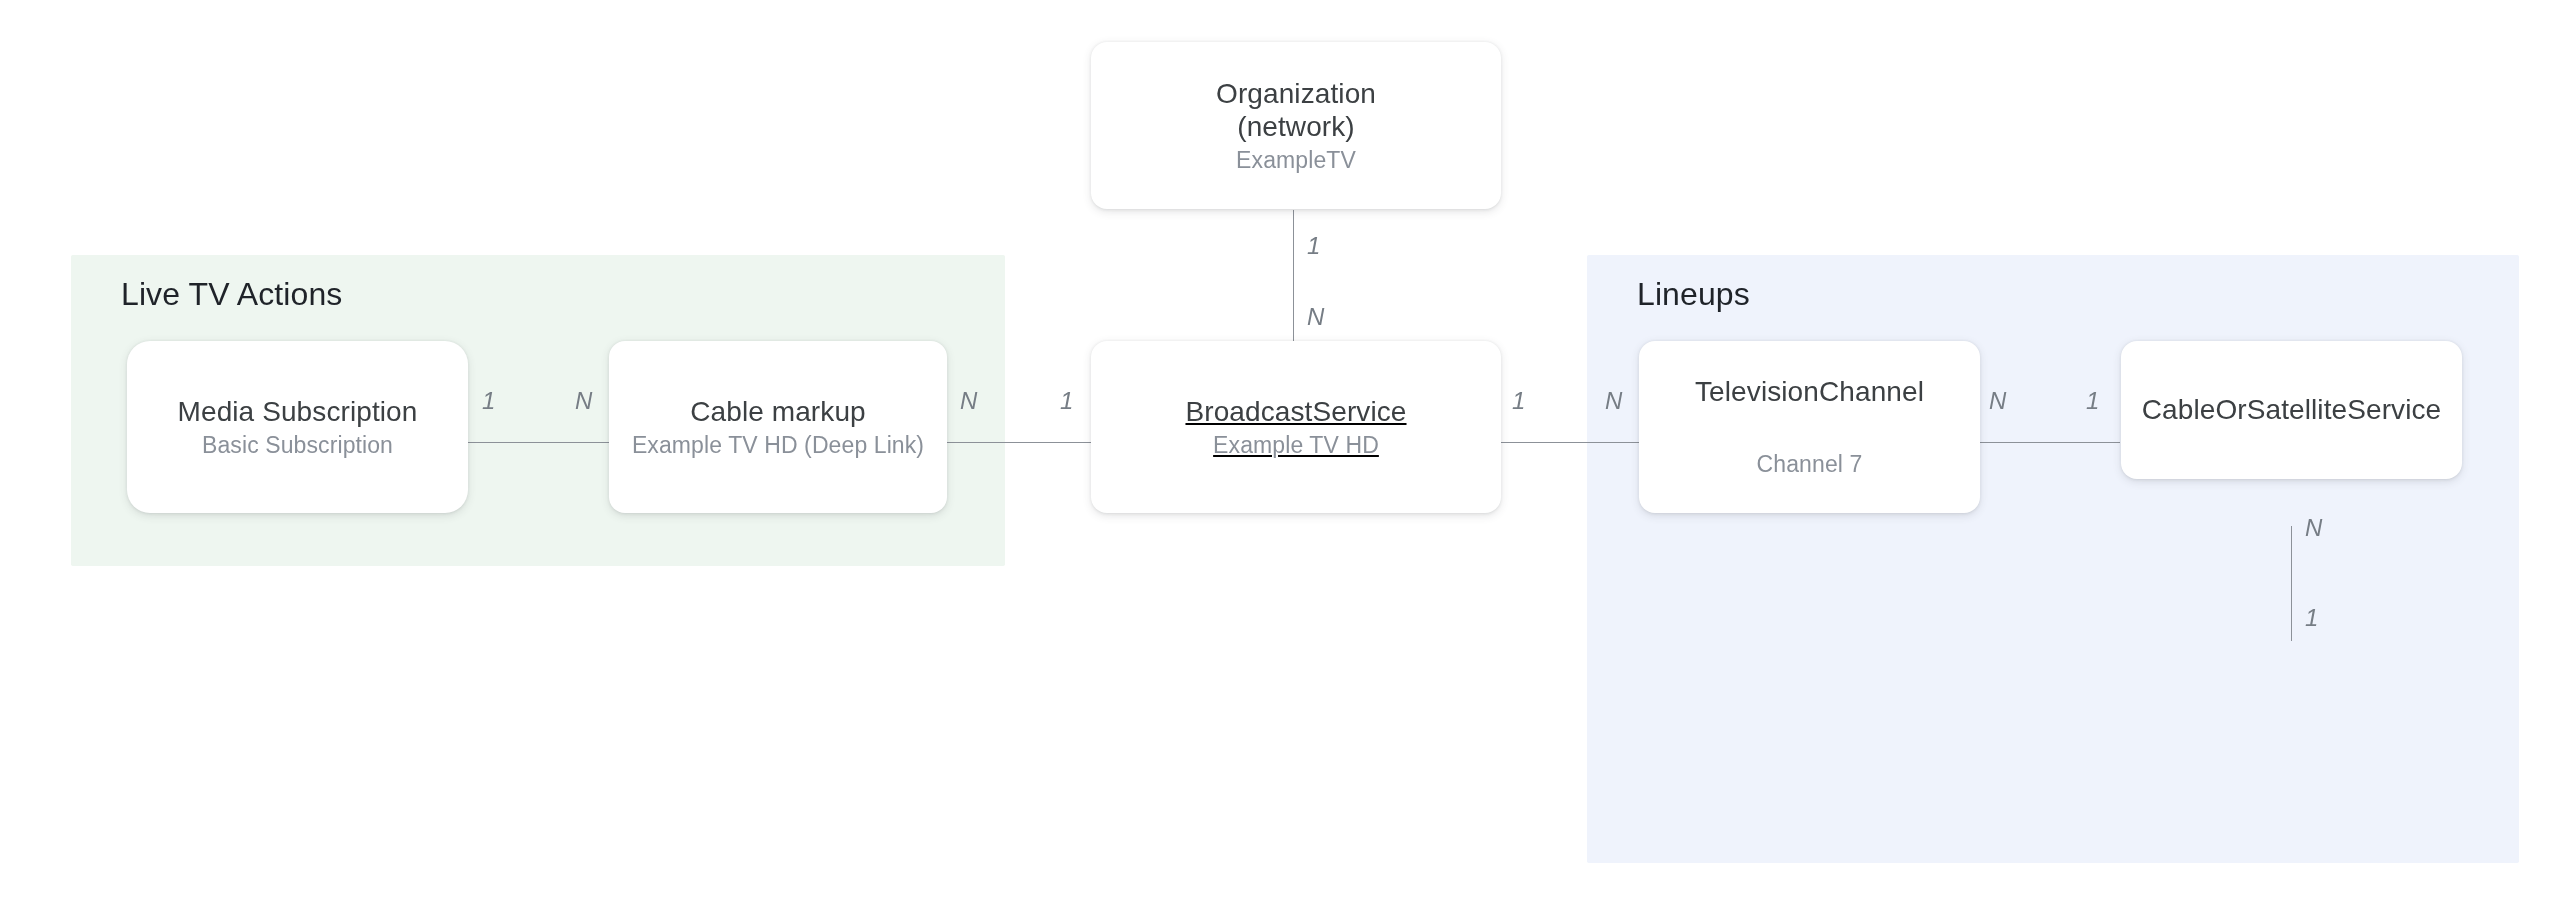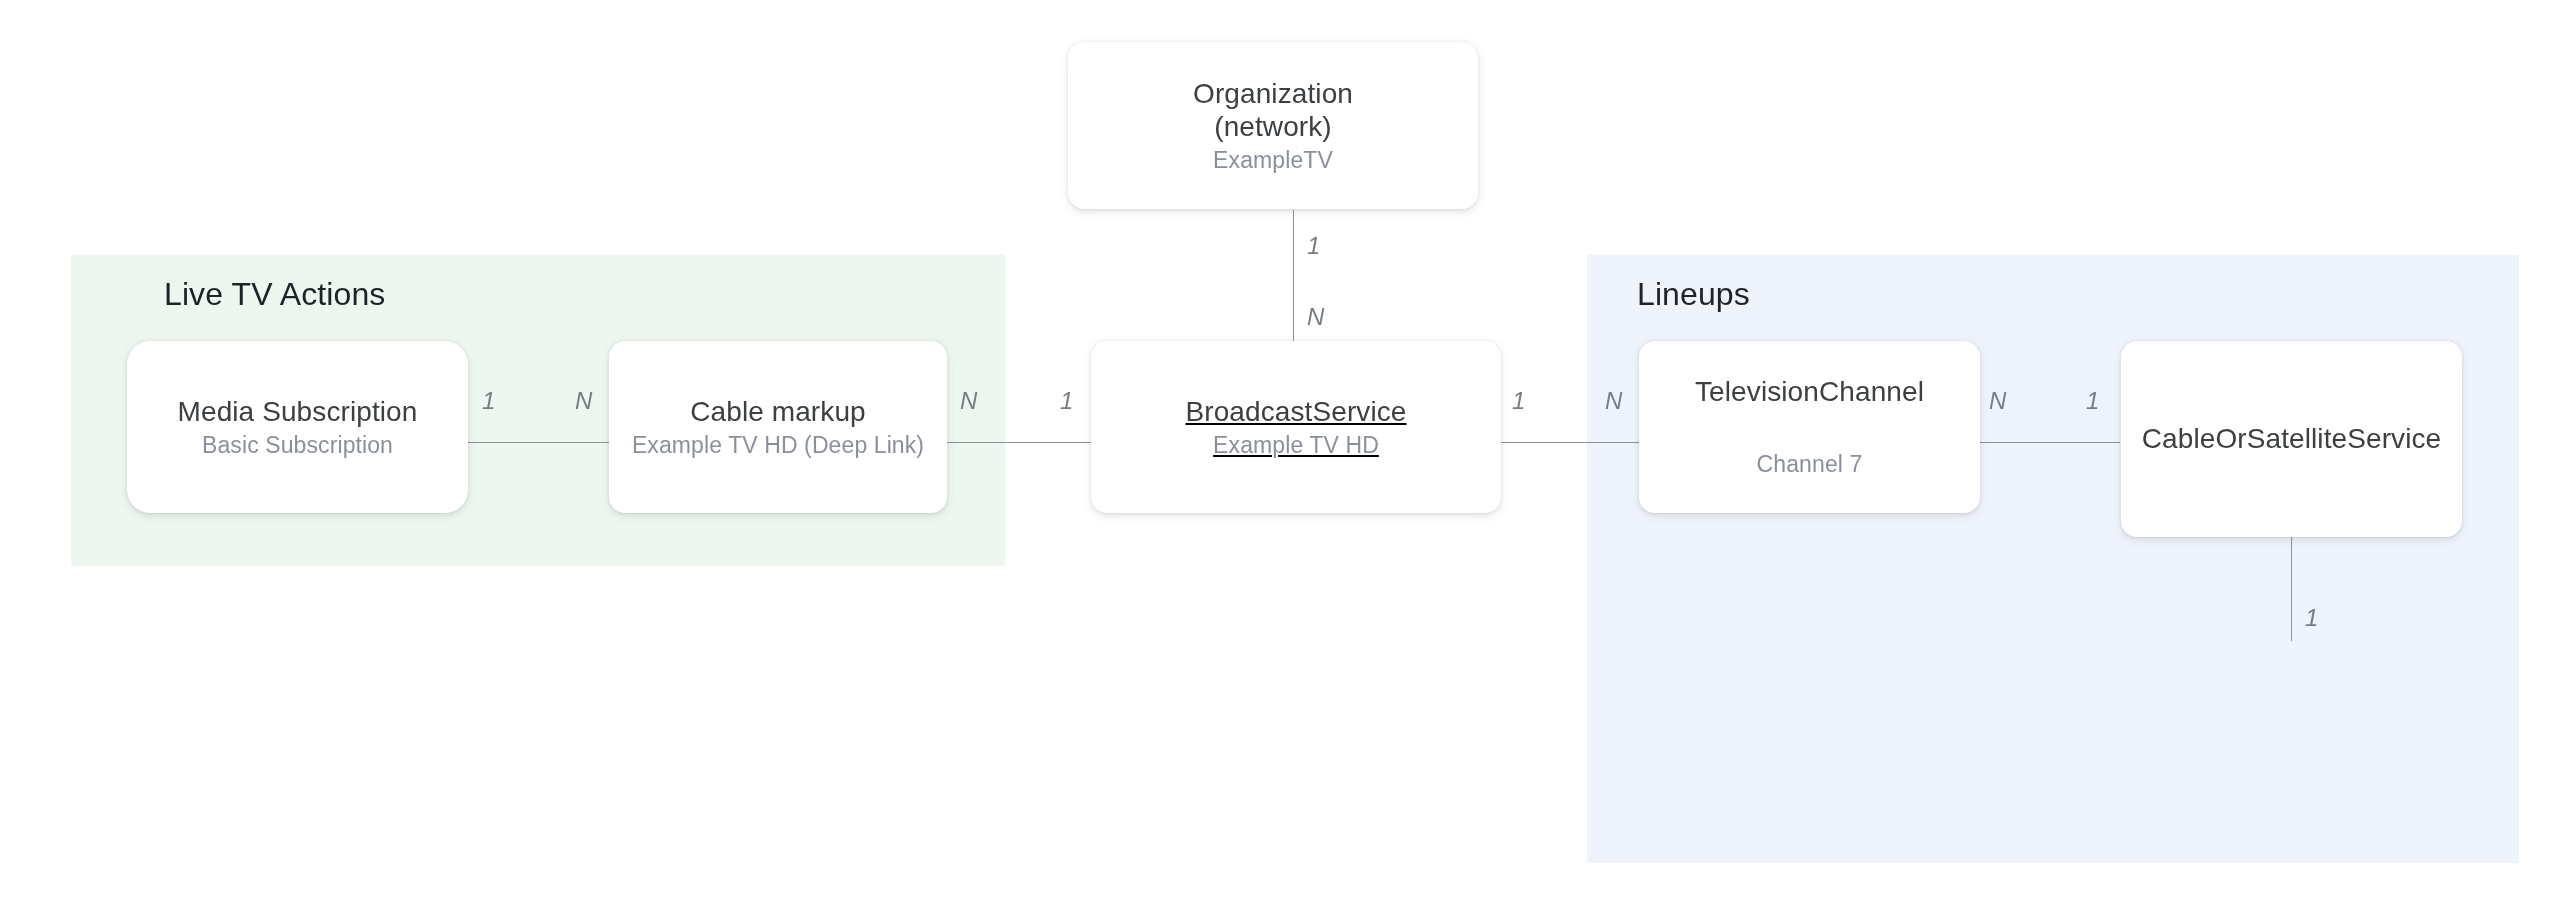--- a/index.html
+++ b/index.html
@@ -94,21 +94,21 @@
 </style>
 </head>
 <body>
 
 <div id="canvas">
 
   <div class="group" style="left:71px; top:255px; width:934px; height:311px; background:#eef6f0;"></div>
 
   <div class="group" style="left:1587px; top:255px; width:932px; height:608px; background:#eff3fc;"></div>
 
-  <div class="group-title" style="left:121px; top:276px;margin-left:43px;">Live TV Actions</div>
+  <div class="group-title" style="left:121px; top:276px;">Live TV Actions</div>
 
   <div class="group-title" style="left:1637px; top:276px;">Lineups</div>
 
   <div class="edge-v" style="left:1293px; top:210px; height:131px;"></div>
   <div class="card-label" style="left:1307px; top:234px;">1</div>
   <div class="card-label" style="left:1307px; top:305px;">N</div>
 
   <div class="edge-h" style="left:466px; top:442px; width:143px;"></div>
   <div class="card-label" style="left:482px; top:389px;">1</div>
   <div class="card-label" style="left:575px; top:389px;">N</div>
@@ -122,21 +122,21 @@
   <div class="card-label" style="left:1605px; top:389px;">N</div>
 
   <div class="edge-h" style="left:1973px; top:442px; width:147px;"></div>
   <div class="card-label" style="left:1989px; top:389px;">N</div>
   <div class="card-label" style="left:2086px; top:389px;">1</div>
 
   <div class="edge-v" style="left:2291px; top:526px; width:0; height:115px;"></div>
   <div class="card-label" style="left:2305px; top:516px;">N</div>
   <div class="card-label" style="left:2305px; top:606px;">1</div>
 
-  <div class="node" style="left:1068px; top:42px; width:410px; height:167px;">
+  <div class="node" style="left:1091px; top:42px; width:410px; height:167px;">
     <div class="node-title">
       <span>Organization</span><br>
       <span>(network)</span>
     </div>
     <div class="node-sub">ExampleTV</div>
   </div>
 
   <div class="node" style="left:127px; top:341px; width:341px; height:172px;border-radius:23px;">
     <div class="node-title">Media Subscription</div>
     <div class="node-sub">Basic Subscription</div>
@@ -150,19 +150,19 @@
   <div class="node" style="left:1091px; top:341px; width:410px; height:172px;text-decoration:underline;">
     <div class="node-title">BroadcastService</div>
     <div class="node-sub">Example TV HD</div>
   </div>
 
   <div class="node" style="left:1639px; top:341px; width:341px; height:172px;gap:39px;">
     <div class="node-title">TelevisionChannel</div>
     <div class="node-sub">Channel 7</div>
   </div>
 
-  <div class="node" style="left:2121px; top:341px; width:341px; height:196px;">
+  <div class="node" style="left:2121px; top:341px; width:341px; height:138px;">
     <div class="node-title">CableOrSatelliteService</div>
   </div>
 
 
 </div>
 
 
 </body></html>

